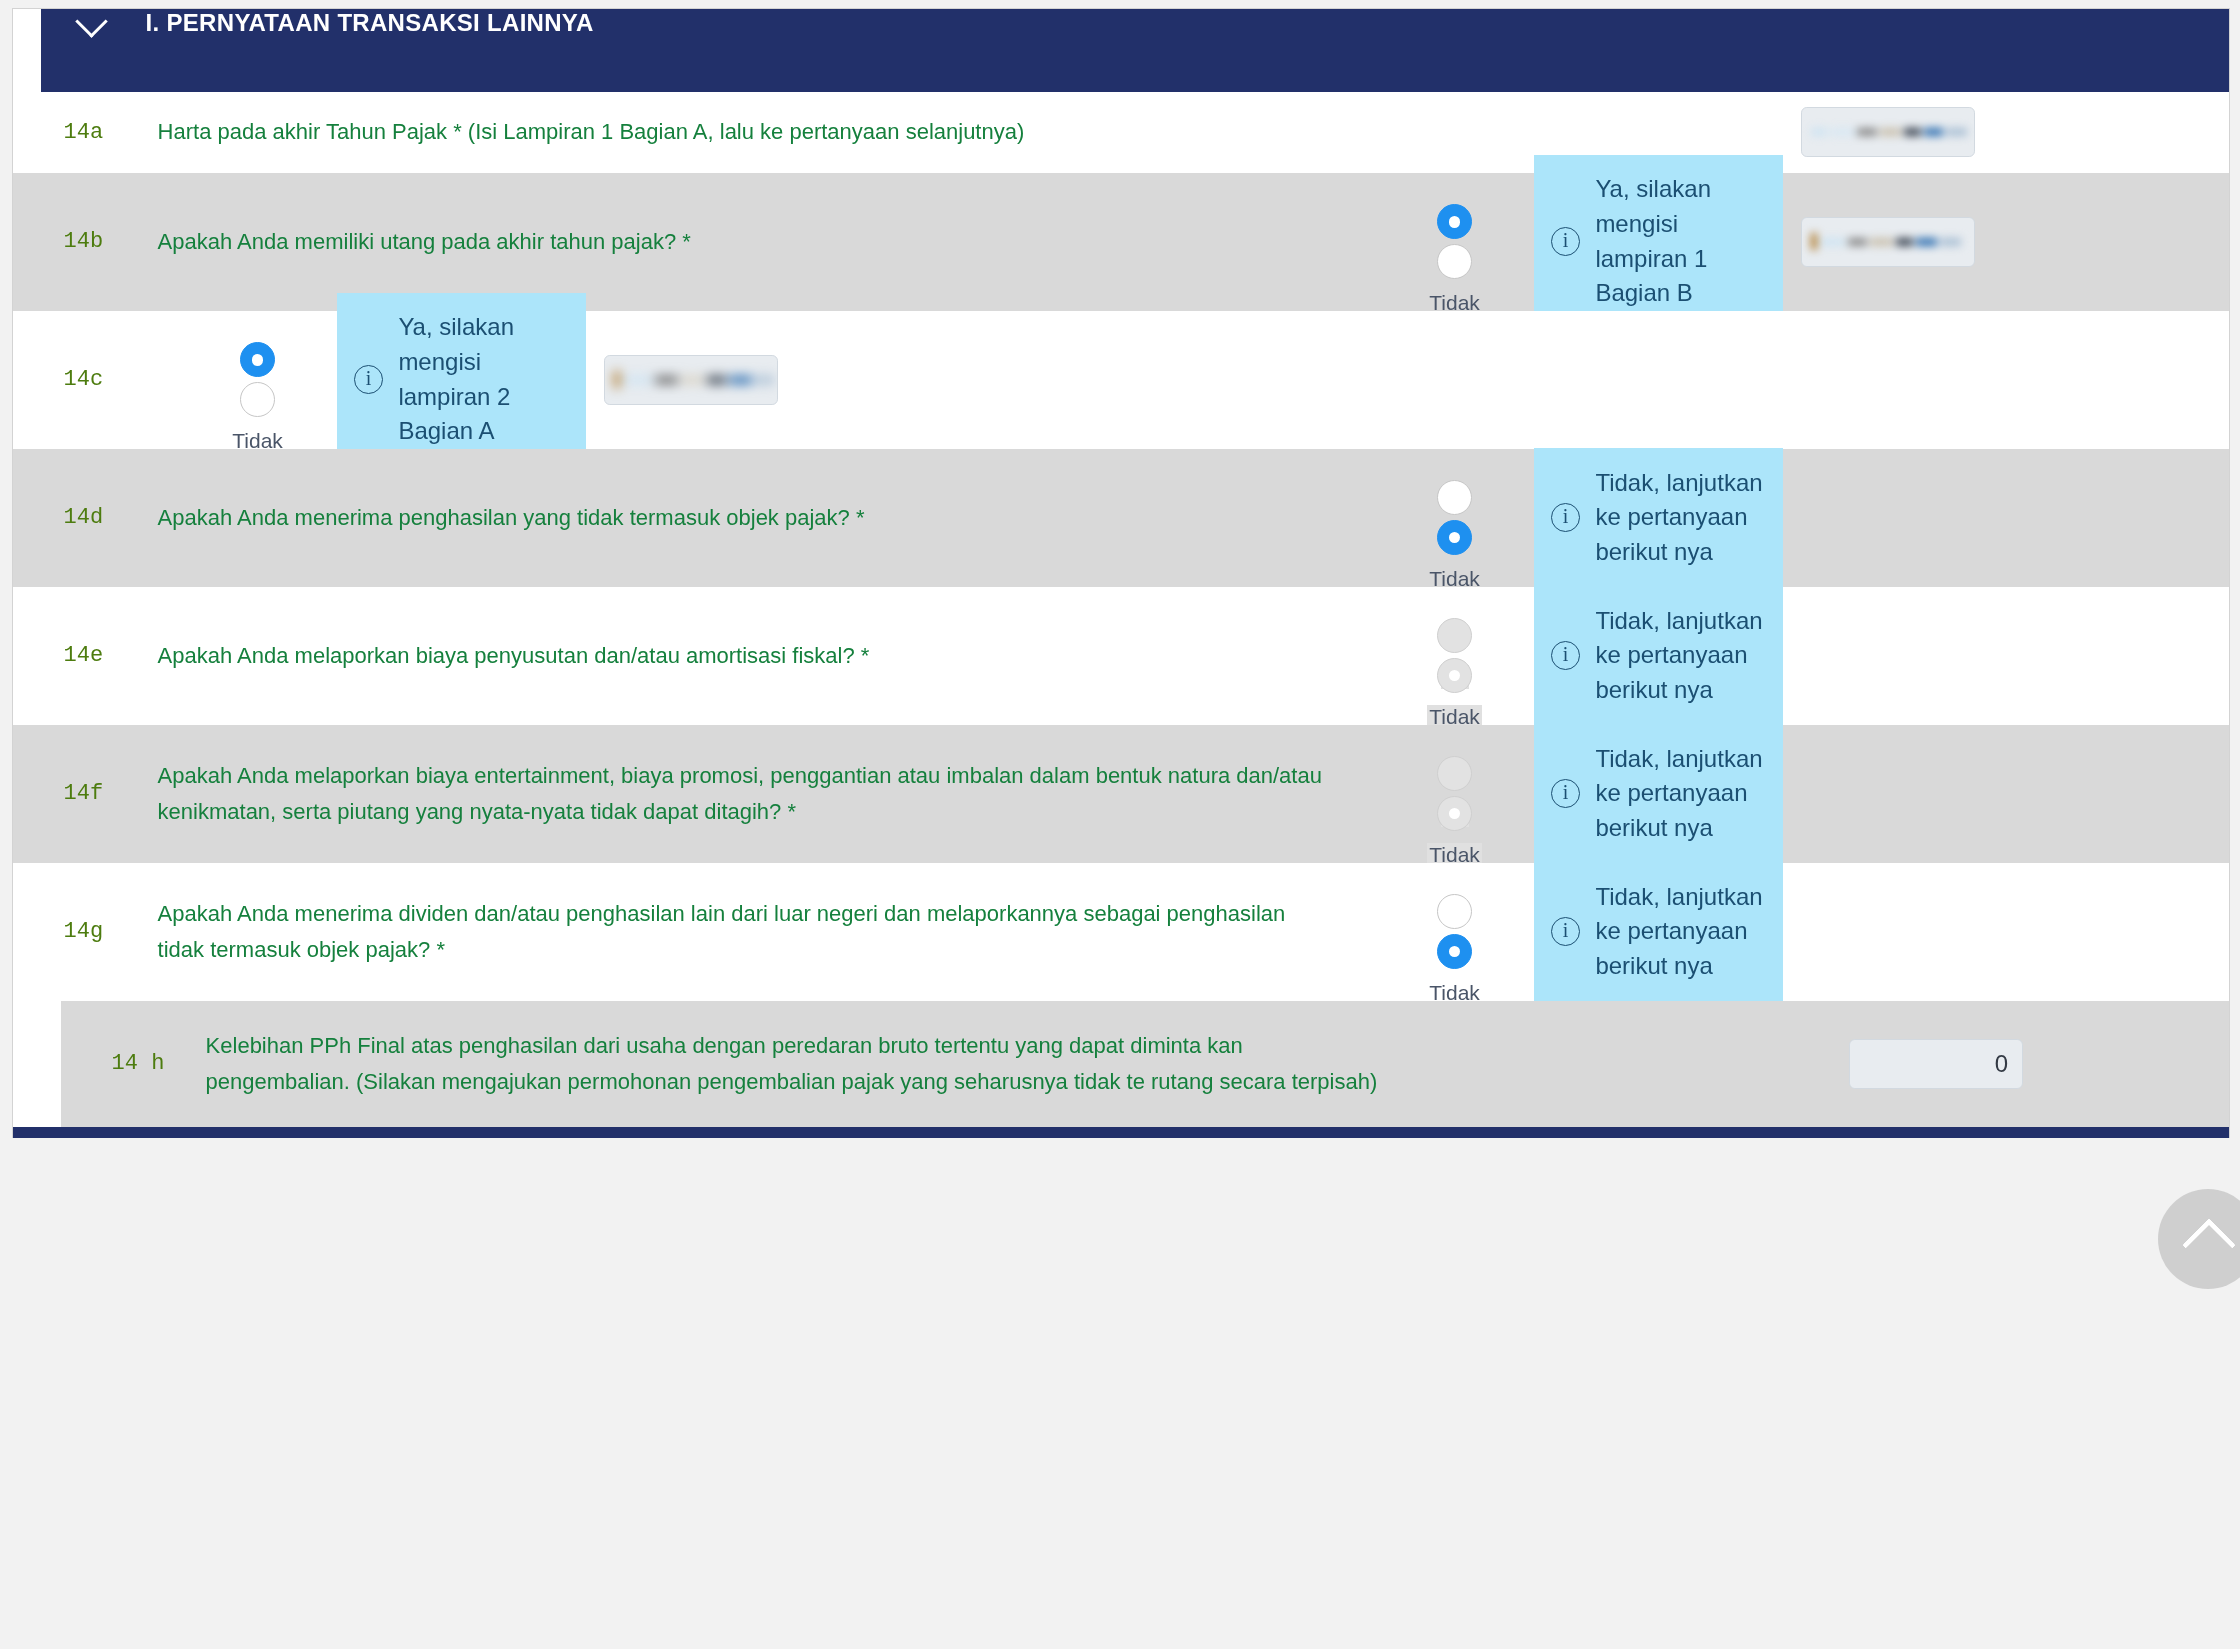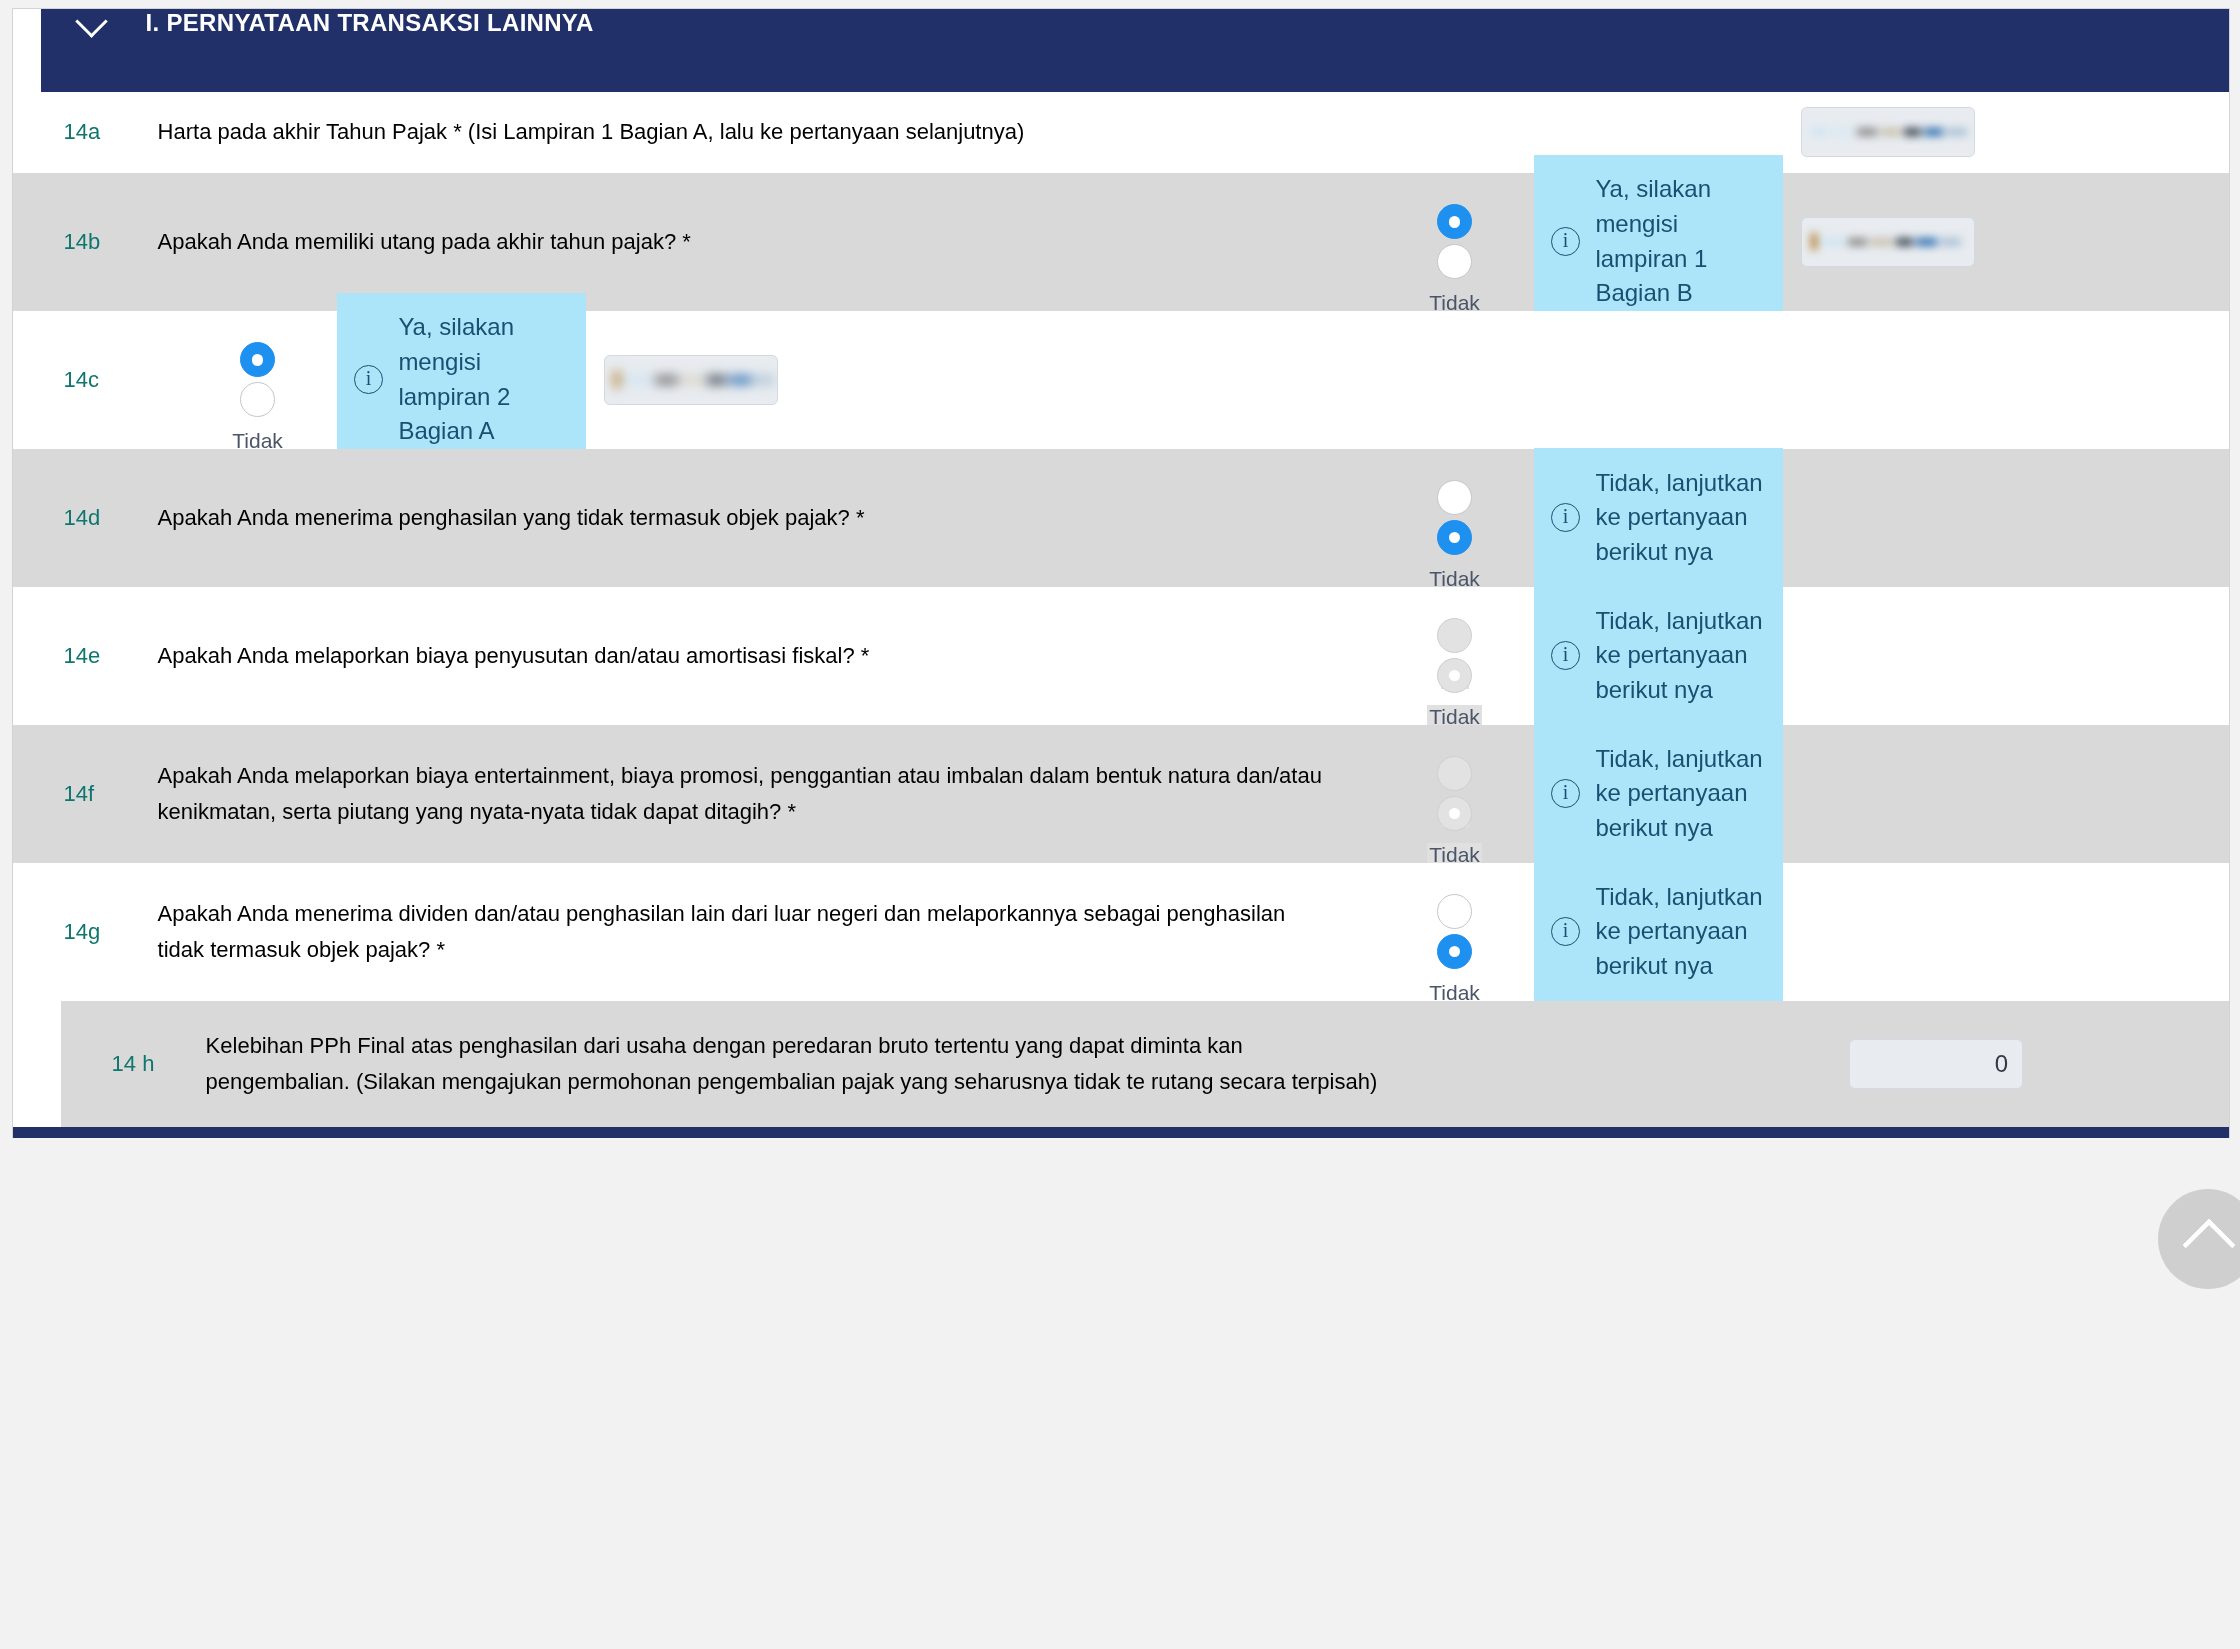--- a/index.html
+++ b/index.html
@@ -66,28 +66,29 @@
     background: #ffffff;
     min-height: 81px;
     position: relative;
   }
   .row.shaded { background: #d9d9d9; }
 
   .cell-code {
     flex: 0 0 145px;
     padding-left: 51px;
     font-size: 22px;
-    color: #0f766e;
+    color: #4d7c0f;
     white-space: nowrap;
+    font-family: Liberation Mono, monospace;
   }
   .cell-question {
     flex: 1 1 auto;
     padding-right: 23px;
     font-size: 22px;
-    color: #000000;
+    color: #15803d;
     line-height: 1.62;
     max-width: 1197px;
   }
 
   .cell-radios {
     flex: 0 0 179px;
     display: flex;
     flex-direction: column;
     justify-content: center;
     gap: 4.8px;

